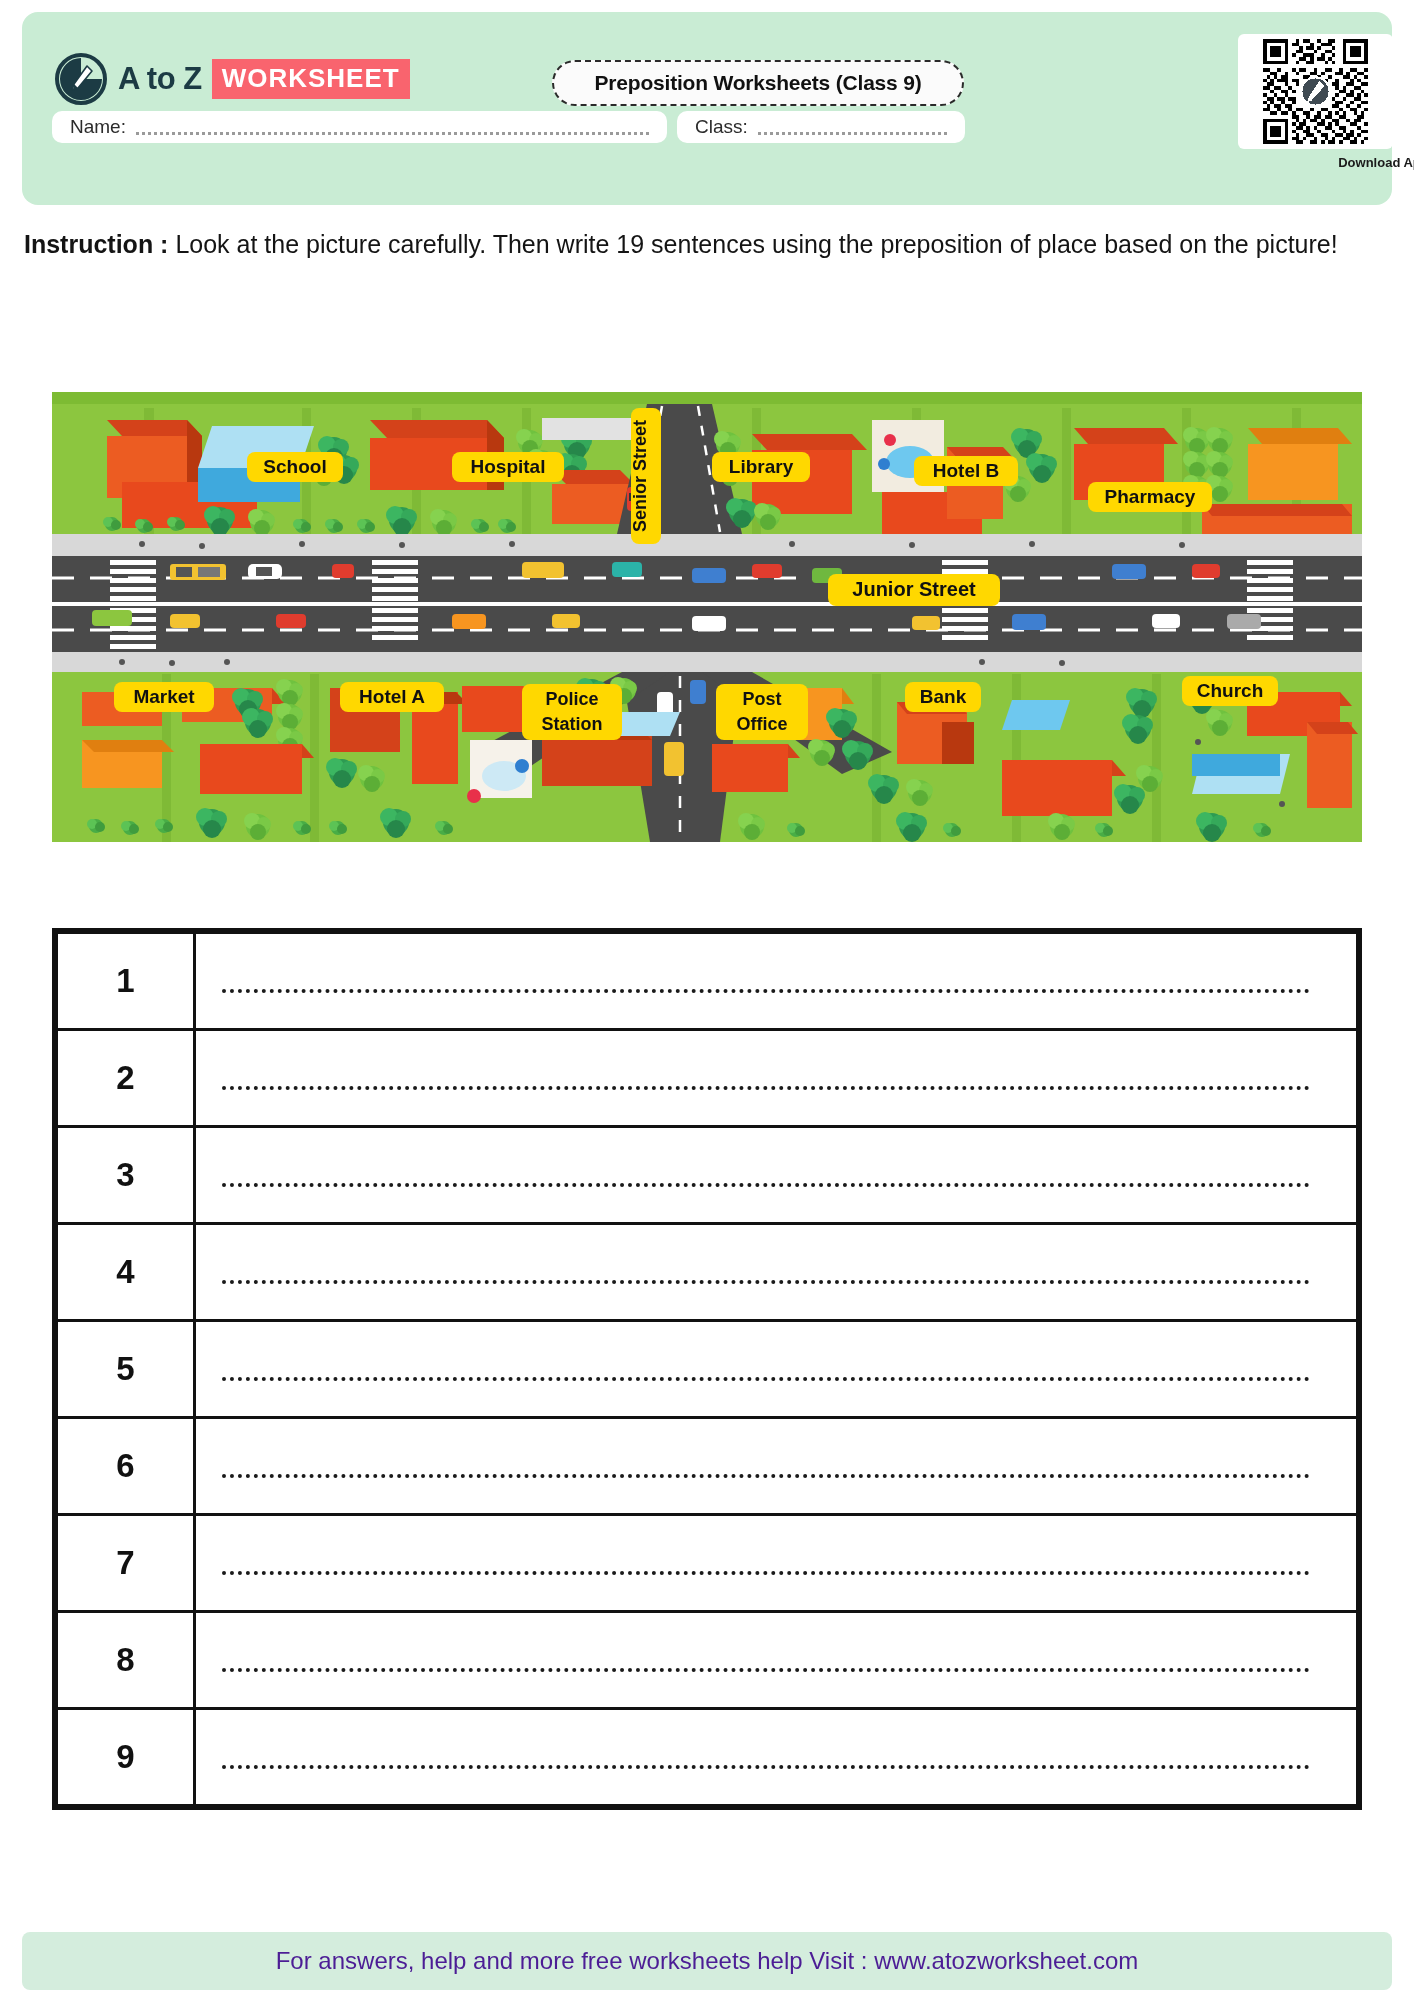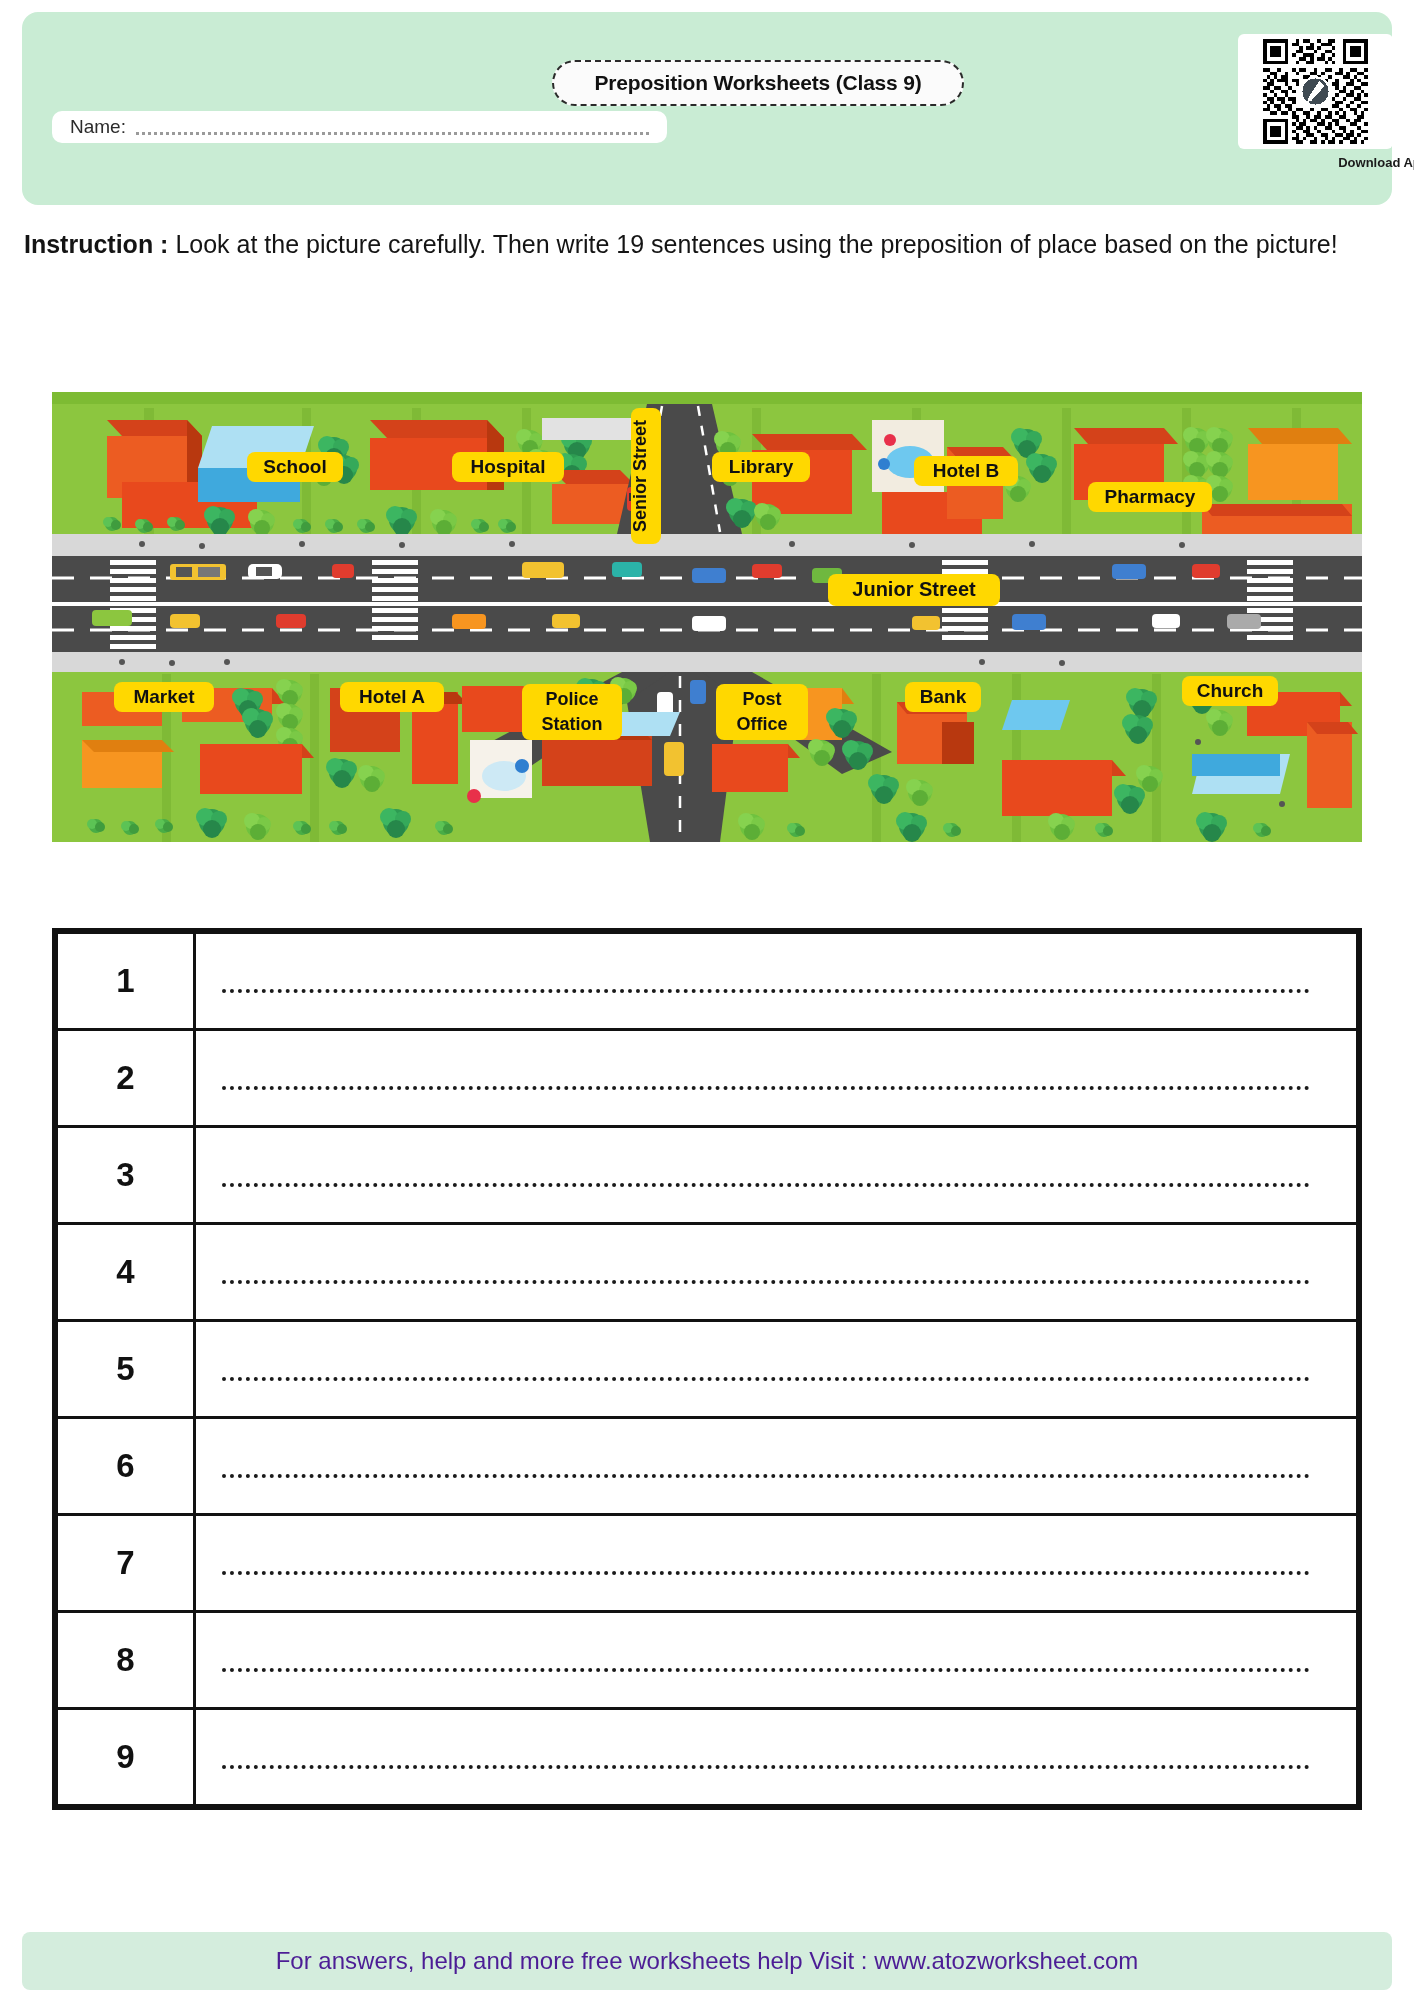--- a/index.html
+++ b/index.html
@@ -117,30 +117,44 @@
   }
   .footer span { font-size: 24px; color: #4c1d95; }
 </style>
 </head>
 <body>
 
 <div class="page">
 
   <div class="header">
 
+    <div class="logo-wrap">
+      <svg class="logo-mark" viewBox="0 0 54 54">
+        <circle cx="27" cy="27" r="24" fill="none" stroke="#1c3b44" stroke-width="4"></circle>
+        <path d="M27 6 A21 21 0 1 0 48 27 L27 27 Z" fill="#1c3b44"></path>
+        <path d="M33 14 L38 19 L24 36 L18 38 L20 32 Z" fill="#ffffff" stroke="#1c3b44" stroke-width="1.6" stroke-linejoin="round"></path>
+        <path d="M20 32 L24 36 L19 38 Z" fill="#1c3b44"></path>
+      </svg>
+      <span class="logo-atoz">A to Z</span>
+      <span class="logo-ws">WORKSHEET</span>
+    </div>
 
     <div class="title-badge">
       <span>Preposition Worksheets (Class 9)</span>
     </div>
 
     <div class="field field-name">
       <span class="field-label">Name:</span>
       <span class="field-dots"></span>
     </div>
 
+    <div class="field field-class">
+      <span class="field-label">Class:</span>
+      <span class="field-dots"></span>
+    </div>
 
     <div class="qr-box">
       <svg viewBox="0 0 29 29" shape-rendering="crispEdges">
         <rect width="29" height="29" fill="#ffffff"></rect>
         <g fill="#000000">
           <rect x="0" y="0" width="7" height="1"></rect>
             <rect x="0" y="6" width="7" height="1"></rect>
           <rect x="0" y="0" width="1" height="7"></rect>
             <rect x="6" y="0" width="1" height="7"></rect>
           <rect x="2" y="2" width="3" height="3"></rect>

